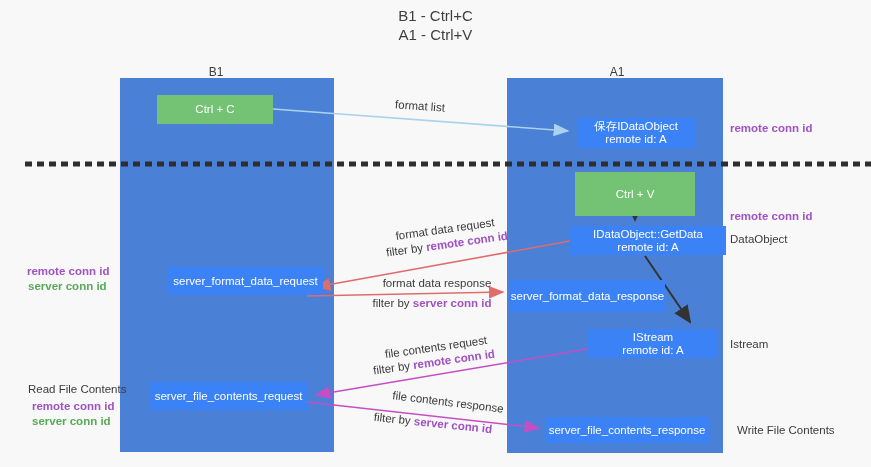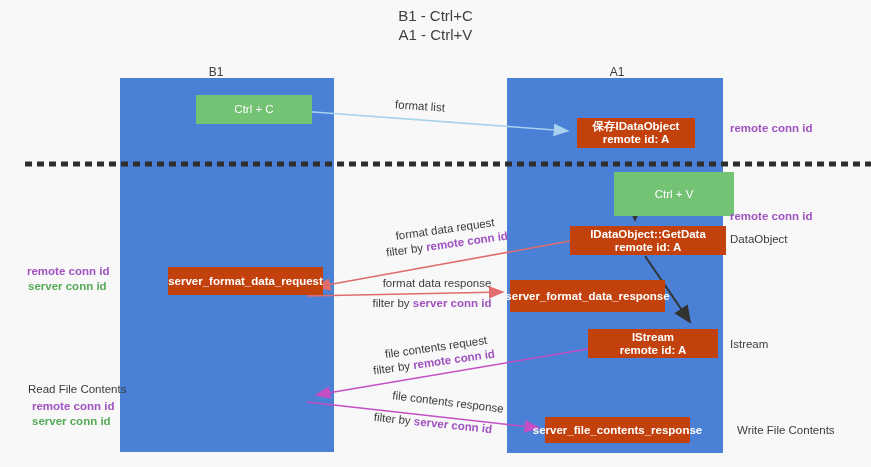--- a/index.html
+++ b/index.html
@@ -3,22 +3,22 @@
 <meta charset="utf-8">
 <style>
   html,body{margin:0;padding:0;}
   body{font-family:"Liberation Sans",sans-serif;background:#f8f8f9;}
   .canvas{position:relative;width:871px;height:467px;background:#f8f8f9;overflow:hidden;}
   .lane{position:absolute;background:#4a80d5;}
   .lane-header{position:absolute;text-align:center;font-size:12px;color:#3d3d3d;line-height:14px;margin-top:15px;}
   .title{position:absolute;left:0;right:0;top:6px;text-align:center;font-size:15px;color:#3f3f3f;line-height:19px;}
   .node{position:absolute;display:flex;flex-direction:column;align-items:center;justify-content:center;
         color:#ffffff;font-size:11.5px;line-height:13px;text-align:center;}
-  .green{background:#74c274;margin-left:39px;}
-  .orange{background:#c2410c;font-weight:bold;}
+  .green{background:#74c274;}
+  .orange{background:#3b82f6;}
   .mlabel{position:absolute;font-size:11.5px;color:#3b3b3b;white-space:nowrap;
           transform:translate(-50%,-50%);}
   .slabel{position:absolute;font-size:11.5px;color:#3b3b3b;white-space:nowrap;}
   .purple{color:#a052c0;font-weight:bold;}
   .greentx{color:#56ab56;font-weight:bold;}
   svg.overlay{position:absolute;left:0;top:0;z-index:3;pointer-events:none;}
   .z1{z-index:1;} .z4{z-index:4;} .z5{z-index:5;}
 </style>
 </head>
 <body>
@@ -91,22 +91,25 @@
 
   <div class="node orange z4" style="left:510px;top:280px;width:155px;height:32px;">
     <div>server_format_data_response</div>
   </div>
 
   <div class="node orange z4" style="left:588px;top:329px;width:130px;height:29px;">
     <div>IStream</div>
     <div>remote id: A</div>
   </div>
 
+  <div class="node orange z4" style="left:150px;top:382px;width:157px;height:28px;">
+    <div>server_file_contents_request</div>
+  </div>
 
-  <div class="node orange z4" style="left:545px;top:417px;width:145px;height:26px;">
+  <div class="node orange z4" style="left:545px;top:417px;width:164px;height:26px;">
     <div>server_file_contents_response</div>
   </div>
 
   <div class="mlabel z5" style="left:420px;top:106px;transform:translate(-50%,-50%) rotate(4deg);">format list</div>
 
   <div class="mlabel z5" style="left:445px;top:229px;transform:translate(-50%,-50%) rotate(-8deg);">format data request</div>
   <div class="mlabel z5" style="left:447px;top:244px;transform:translate(-50%,-50%) rotate(-8deg);">
     <span>filter by</span>
     <span class="purple">remote conn id</span>
   </div>

